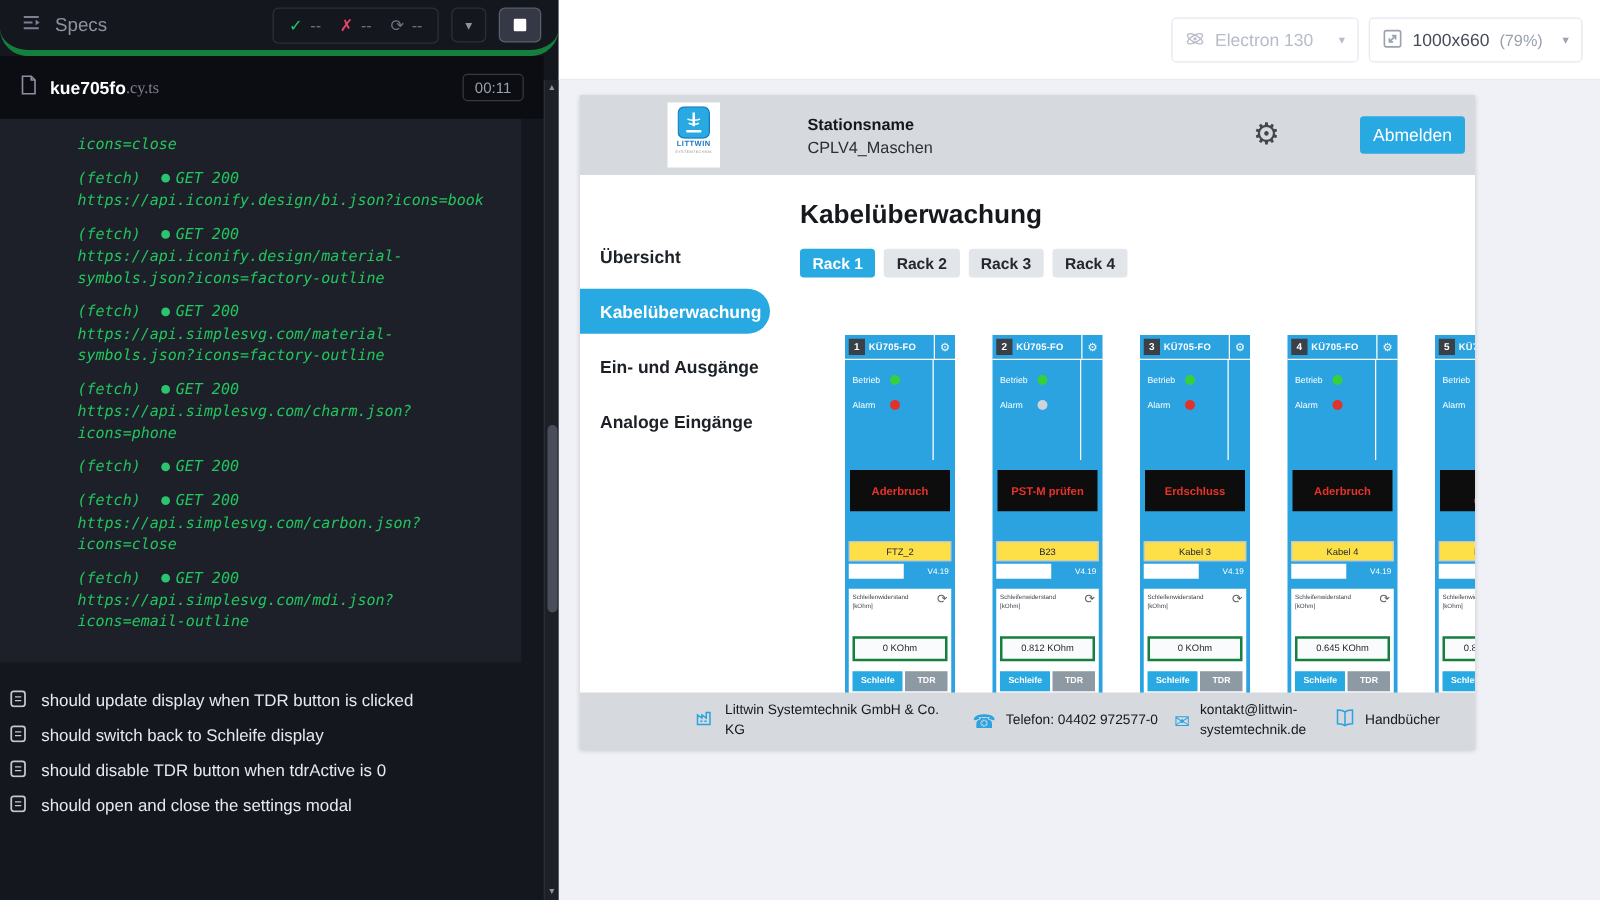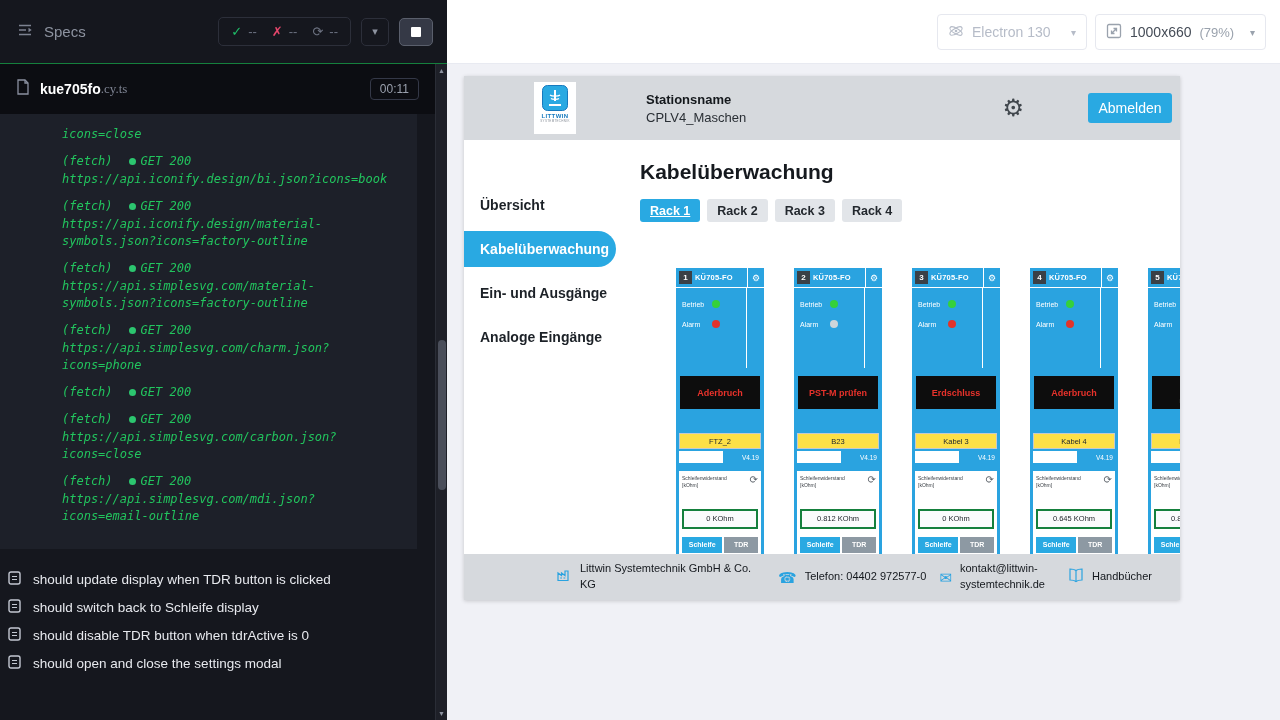--- a/index.html
+++ b/index.html
@@ -1,21 +1,21 @@
 <!DOCTYPE html>
 <html><head>
 <meta charset="utf-8">
 <style>
   * { margin:0; padding:0; box-sizing:border-box; }
   html,body { width:1280px; height:720px; overflow:hidden; font-family:"Liberation Sans",sans-serif; background:#f0f1f6; }
   #screen { position:relative; width:1280px; height:720px; }
 
   
   .runner { position:absolute; left:0; top:0; width:447px; height:720px; background:#15171e; }
-  .runner-topbar { height:64px; display:flex; align-items:center; padding:0 14px 0 16px; border-bottom:1px solid #15803d; }
+  .runner-topbar { height:45px; display:flex; align-items:center; padding:0 14px 0 16px; border-bottom:5px solid #15803d;border-radius:25px; }
   .specs-label { color:#8d93a0; font-size:15px; margin-left:10px; }
   .spacer { flex:1; }
   .stats-box { display:flex; align-items:center; gap:15px; border:1px solid #2c2f3a; border-radius:5px; padding:6px 12px; margin-right:10px; }
   .stat { display:flex; gap:6px; align-items:center; font-size:13px; color:#6d7382; }
   .ic-pass { color:#1fbf69; font-size:13px; }
   .ic-fail { color:#e4466b; font-size:13px; }
   .ic-pend { color:#6d7382; font-size:13px; }
   .chev-btn { width:28px; height:28px; border:1px solid #2c2f3a; border-radius:5px; color:#8d93a0; display:flex; align-items:center; justify-content:center; font-size:11px; margin-right:10px; cursor:pointer; }
   .stop-btn { width:34px; height:28px; border:1px solid #5a5f6c; background:#353946; border-radius:5px; display:flex; align-items:center; justify-content:center; cursor:pointer; }
   .stop-btn .sq { width:10px; height:10px; background:#fff; border-radius:1px; }
@@ -65,21 +65,21 @@
 
   .app-body { display:flex; height:414px; }
   .app-nav { width:170px; padding-top:43px; flex:none; }
   .nav-item { height:44px; display:flex; align-items:center; padding-left:16px; font-size:14px; font-weight:bold; color:#1c2127; cursor:pointer; }
   .nav-item.active { background:#29a9e2; color:#fff; border-radius:0 20px 20px 0; width:152px; height:36px; margin:4px 0; }
 
   .app-main { flex:1; padding:20px 0 0 6px; }
   .page-title { font-size:21px; font-weight:bold; color:#15191e; }
   .rack-tabs { display:flex; gap:7px; margin-top:15px; }
   .rack-tab { height:23px; padding:0 10px; display:flex; align-items:center; font-size:12.5px; font-weight:bold; background:#e2e5e9; color:#23282e; border-radius:3px; cursor:pointer; }
-  .rack-tab.active { background:#29a9e2; color:#fff;text-decoration:underline; }
+  .rack-tab.active { background:#29a9e2; color:#fff; }
 
   .device-grid { display:flex; gap:30px; margin:46px 0 0 36px; }
   .card { width:88px; height:330px; background:#2aa3e0; position:relative; flex:none; }
   .card-upper { height:100px; position:relative; }
   .card-head { height:20px; display:flex; align-items:center; border-bottom:1px solid #fff; }
   .card-head .num { width:13px; height:13px; background:#3a4046; color:#fff; font-size:8px; font-weight:bold; display:flex; align-items:center; justify-content:center; margin-left:3px; flex:none; }
   .card-head .model { flex:1; color:#fff; font-size:7.5px; font-weight:bold; margin-left:3px; letter-spacing:.2px; white-space:nowrap; }
   .card-head .gear-cell { width:17px; height:100%; border-left:1px solid #fff; color:#fff; font-size:9px; display:flex; align-items:center; justify-content:center; cursor:pointer; flex:none; }
   .vline { position:absolute; right:17px; top:20px; bottom:0; width:1px; background:#fff; }
   .led-row { display:flex; align-items:center; margin:12px 0 0 6px; }

